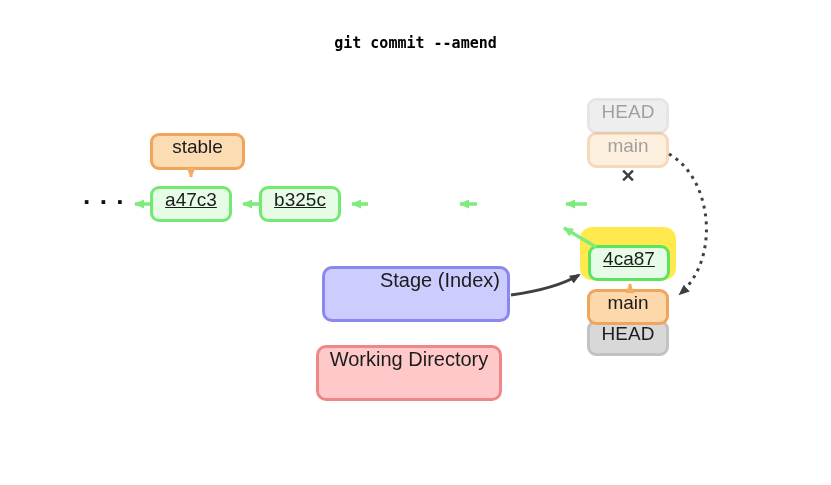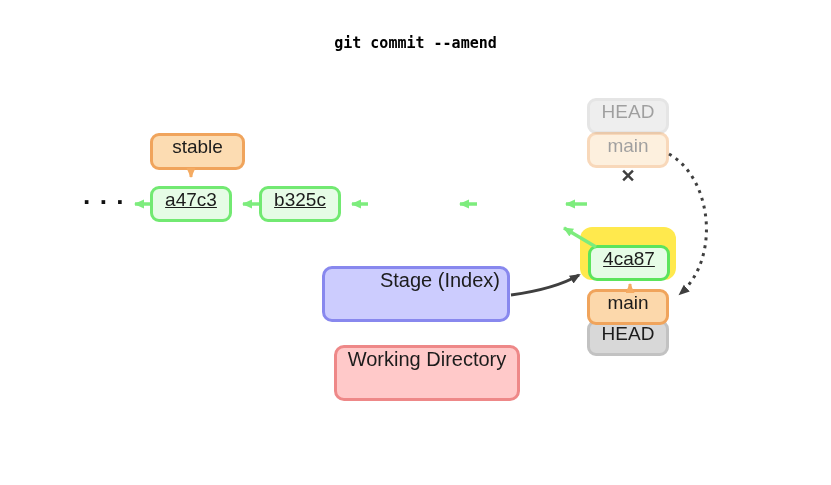--- a/index.html
+++ b/index.html
@@ -29,21 +29,21 @@
   }
   .highlight {
     position:absolute; left:580px; top:227px; width:96px; height:53px;
     background:#ffe94d; border-radius:12px; z-index:2;
   }
   .amended { left:588px; top:237px; width:82px; height:36px; top:237px; border-color:#5ce45c; z-index:3;margin-top:8px; }
   .new-main { left:587px; top:289px; width:82px; height:36px; background:#fcd8ab; z-index:3; }
   .new-head { left:587px; top:320px; width:82px; height:36px; z-index:2; }
   .area { border-radius:10px; font-size:20px; z-index:3; }
   .stage { left:322px; top:266px; width:188px; height:56px; background:#ccccfe; border:3px solid #8888ee;padding-left:48px; }
-  .working { left:334px; top:345px; width:186px; height:56px; background:#ffc9c9; border:3px solid #ee8888; }
+  .working { left:316px; top:345px; width:186px; height:56px; background:#ffc9c9; border:3px solid #ee8888; }
   .ellipsis {
     position:absolute; left:83px; top:187px; font-size:26px; font-weight:900;
     letter-spacing:8px; color:#111; z-index:3;
   }
   svg.arrows { position:absolute; left:0; top:0; z-index:5; pointer-events:none; }
 </style>
 </head>
 <body>
 
 <div id="canvas">

